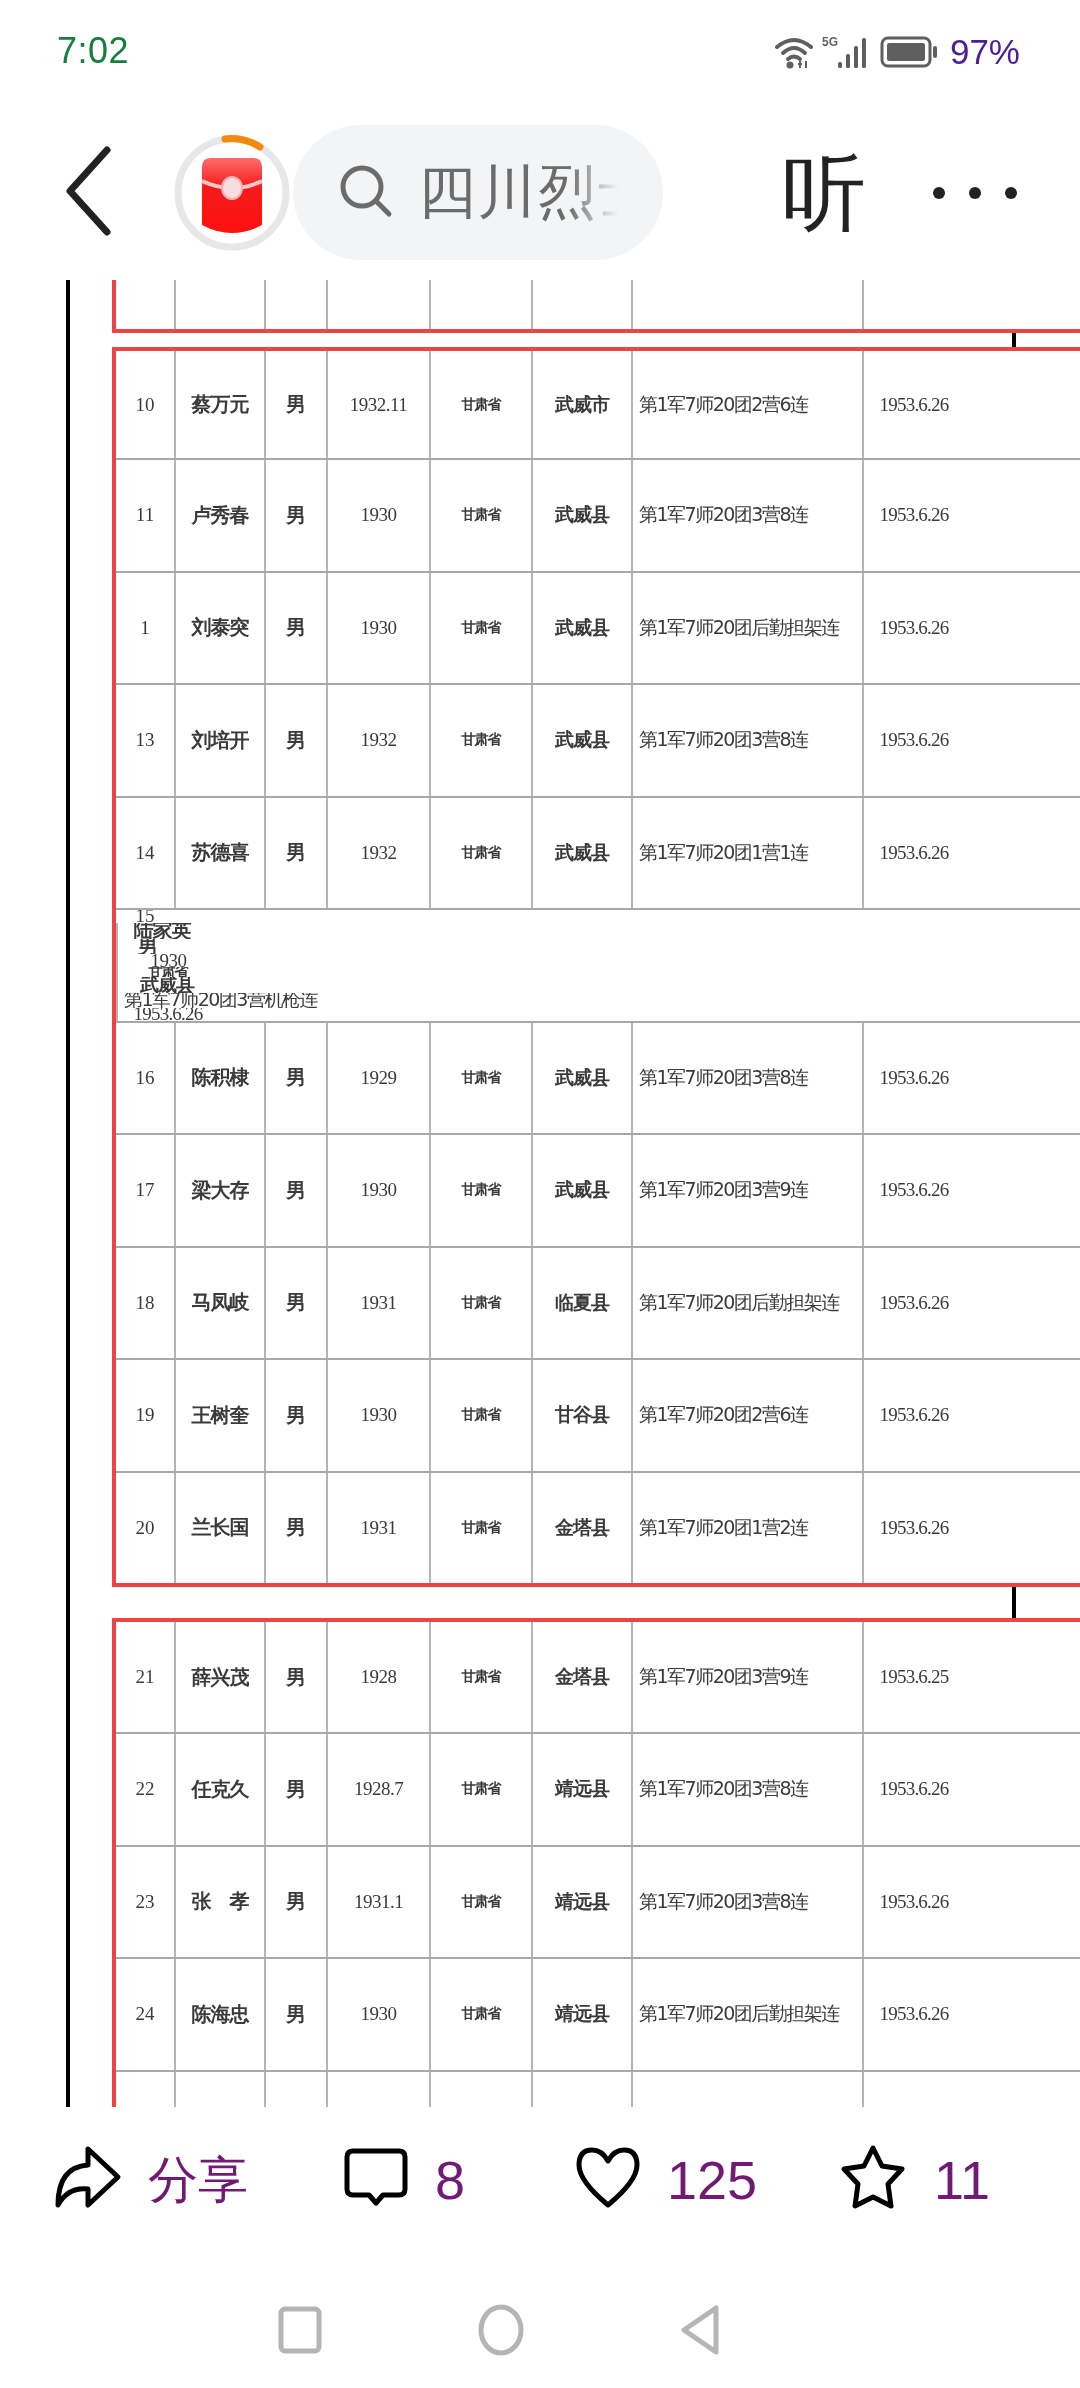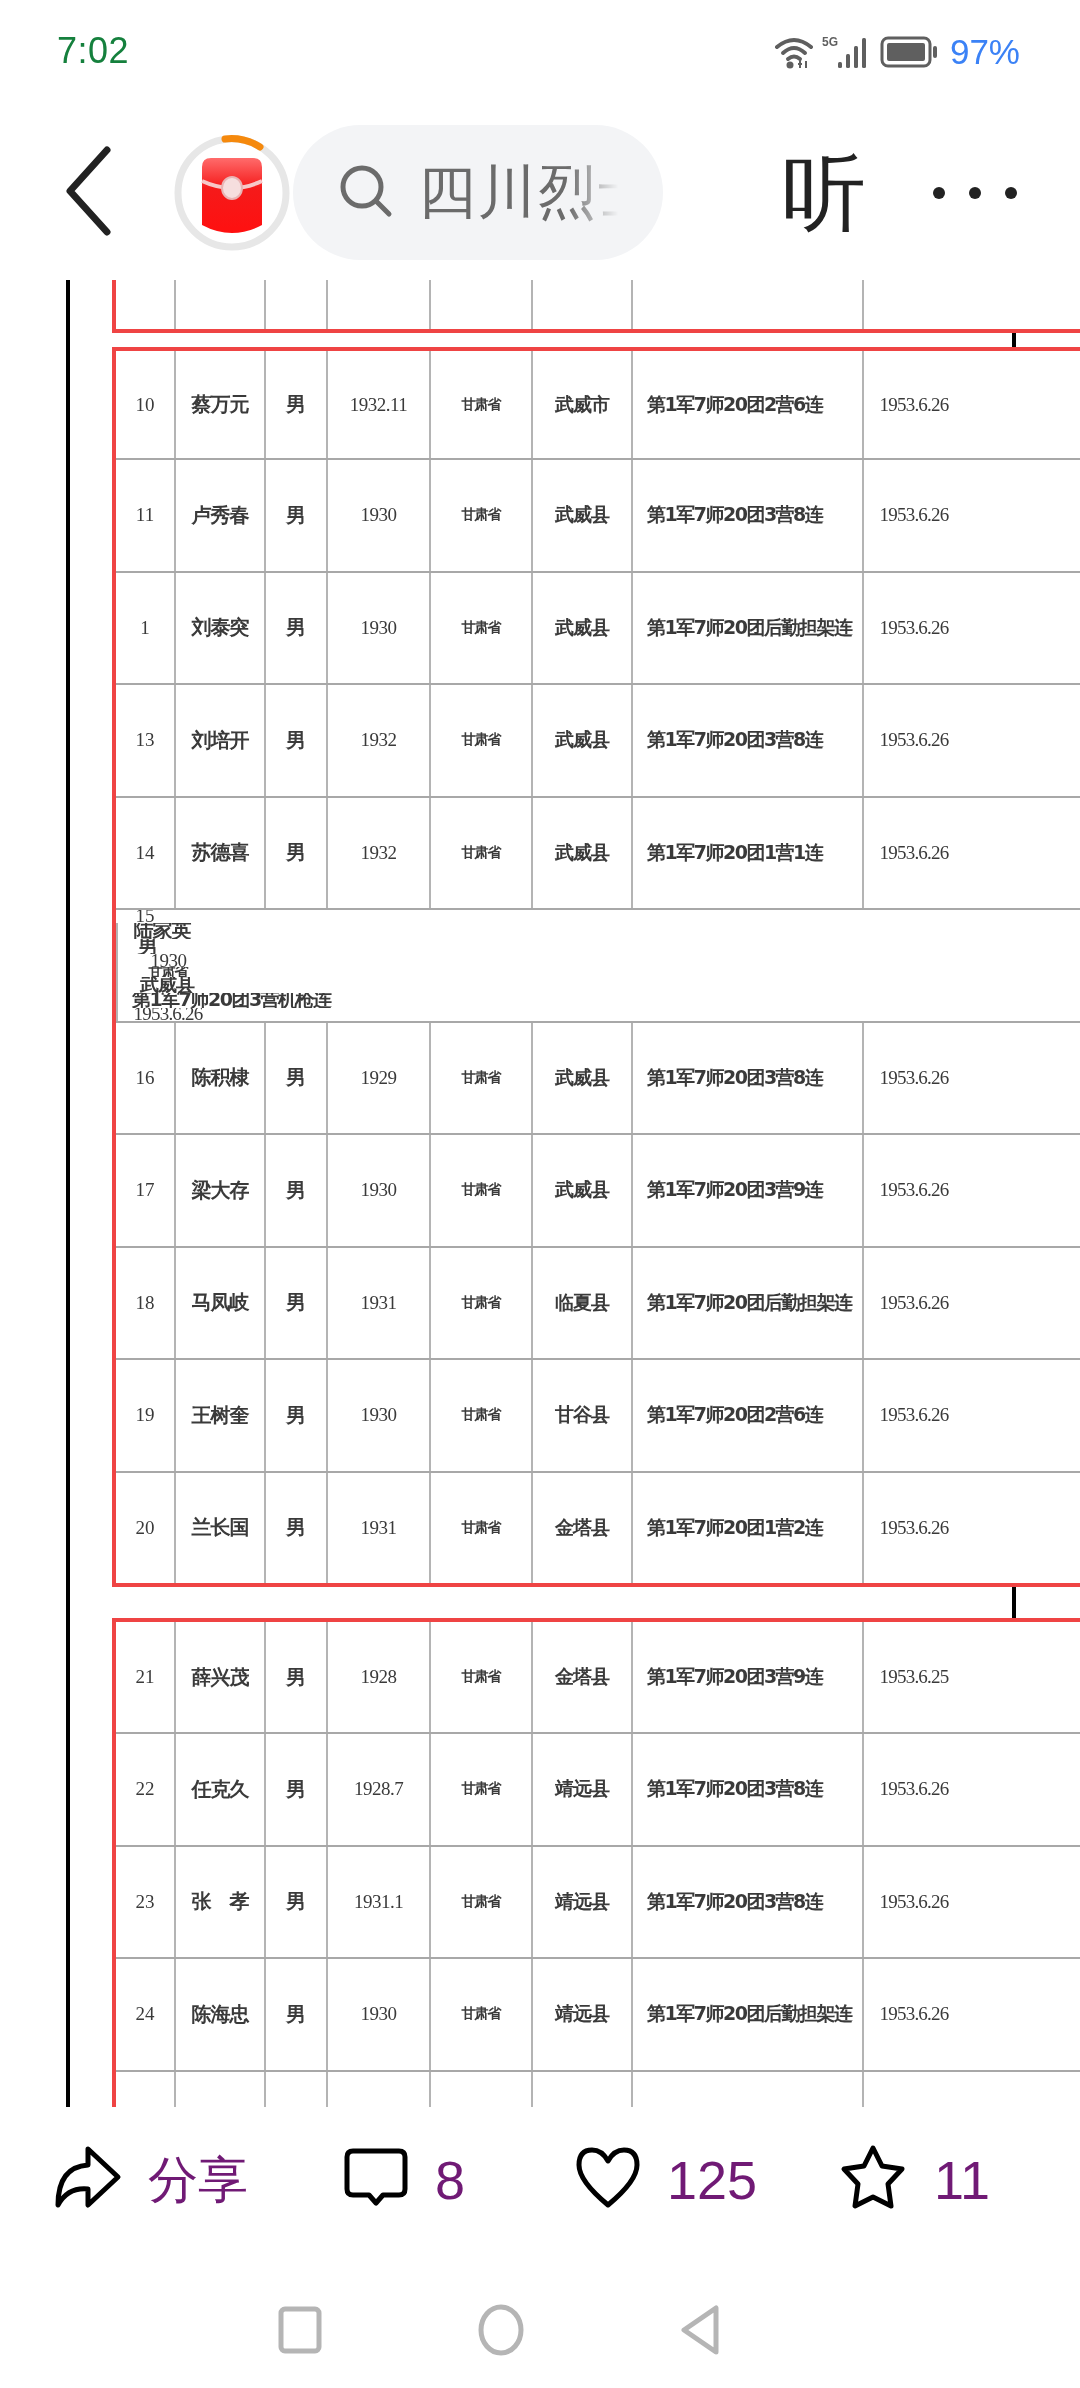--- a/index.html
+++ b/index.html
@@ -4,21 +4,21 @@
 <style>
   * { box-sizing: border-box; margin: 0; padding: 0; }
   html, body { width: 1080px; height: 2388px; background: #ffffff; overflow: hidden; }
   body { position: relative; font-family: "DejaVu Sans", "Liberation Sans", sans-serif; color: #111; }
 
   
   .status-bar { position: absolute; left: 0; top: 0; width: 1080px; height: 100px; }
   .status-time { position: absolute; left: 57px; top: 30px; font-size: 36px; color: #15803d; font-family: "Liberation Sans", sans-serif; letter-spacing: 0.5px; }
   .status-right { position: absolute; right: 60px; top: 32px; height: 40px; display: flex; align-items: center; gap: 8px; color: #5f5f5f; }
   .status-right svg { display: block; }
-  .battery-pct { font-size: 35px; font-family: "Liberation Sans", sans-serif; color: #3b82f6; margin-left: 4px; }
+  .battery-pct { font-size: 35px; font-family: "Liberation Sans", sans-serif; color: #4c1d95; margin-left: 4px; }
 
   
   .header { position: absolute; left: 0; top: 120px; width: 1080px; height: 145px; }
   .back-btn { position: absolute; left: 55px; top: 25px; width: 65px; height: 95px; display: flex; align-items: center; justify-content: center; cursor: pointer; }
   .avatar { position: absolute; left: 172px; top: 13px; width: 120px; height: 120px; border-radius: 50%; cursor: pointer; }
   .search-pill { position: absolute; left: 293px; top: 5px; width: 370px; height: 135px; border-radius: 68px; background: #f3f4f6; display: flex; align-items: center; padding-left: 45px; cursor: text; overflow: hidden; }
   .search-pill .q { font-size: 58px; color: #6b6b6b; margin-left: 24px; white-space: nowrap; letter-spacing: 2px; font-family: "DejaVu Sans", sans-serif;
     -webkit-mask-image: linear-gradient(to right, #000 75%, transparent 100%); mask-image: linear-gradient(to right, #000 75%, transparent 100%); width: 200px; overflow: hidden; }
   .listen-btn { position: absolute; left: 782px; top: 28px; font-size: 84px; line-height: 90px; color: #222; cursor: pointer; font-family: "DejaVu Sans", sans-serif; }
   .more-btn { position: absolute; left: 925px; top: 50px; width: 100px; height: 45px; display: flex; align-items: center; justify-content: space-between; padding: 0 8px; cursor: pointer; }
@@ -32,21 +32,21 @@
   .tbl-row { display: flex; border-top: 2px solid #a8a8a8; }
   .tbl-row:first-child { border-top: none; }
   .cell { border-left: 2px solid #b4b4b4; display: flex; align-items: center; justify-content: center; color: #3a3a3a; white-space: nowrap; overflow: hidden; }
   .cell:first-child { border-left: none; }
   .c-no { width: 58px; font-family: "Liberation Serif", serif; font-size: 19px; }
   .c-name { width: 90px; font-size: 20px; font-weight: bold; letter-spacing: -1px; }
   .c-sex { width: 62px; font-size: 20px; font-weight: bold; }
   .c-birth { width: 103px; font-family: "Liberation Serif", serif; font-size: 19px; letter-spacing: -0.5px; }
   .c-prov { width: 102px; font-size: 14px; font-weight: bold; letter-spacing: -1px; }
   .c-county { width: 100px; font-size: 19px; font-weight: bold; letter-spacing: -1px; }
-  .c-unit { width: 231px; font-size: 19px; font-weight: bold; letter-spacing: -1.5px; justify-content: flex-start; padding-left: 14px; }
+  .c-unit { width: 231px; font-size: 19px; font-weight: normal; letter-spacing: -1.5px; justify-content: flex-start; padding-left: 6px; }
   .c-date { width: 102px; font-family: "Liberation Serif", serif; font-size: 19px; letter-spacing: -0.8px; }
 
   
   .action-bar { position: absolute; left: 0; top: 2130px; width: 1080px; height: 100px; }
   .action { position: absolute; top: 0; height: 100px; display: flex; align-items: center; cursor: pointer; }
   .action .lbl { font-size: 54px; color: #701a75; margin-left: 26px; font-family: "Liberation Sans", sans-serif; }
   .action .lbl.cn { font-family: "DejaVu Sans", sans-serif; font-size: 50px; }
 
   
   .nav-bar { position: absolute; left: 0; top: 2290px; width: 1080px; height: 80px; }

